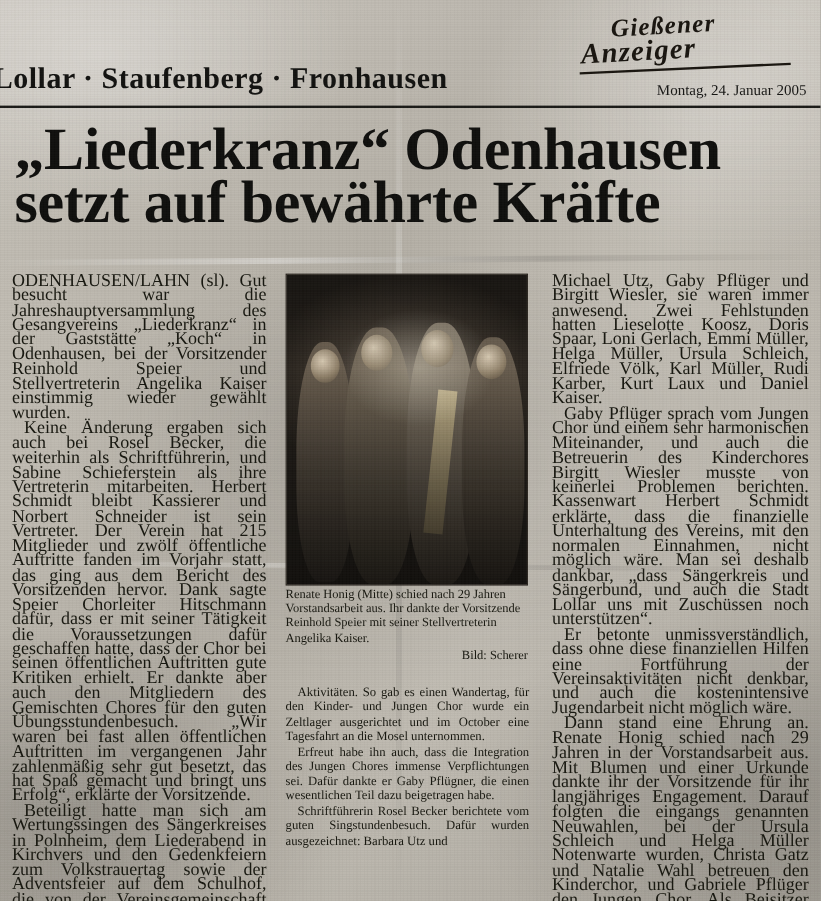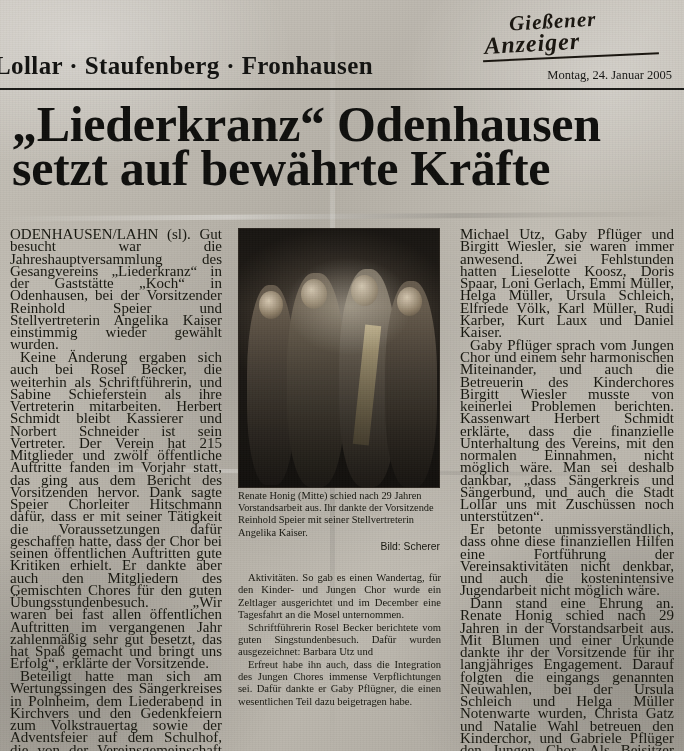--- a/index.html
+++ b/index.html
@@ -234,21 +234,21 @@
     font-family: Liberation Serif, serif;
     color: #17170f;
     text-align: left;
   }
   .credit {
     position: absolute;
     left: 238px;
     top: 541px;
     width: 202px;
     font-size: 10.4px;
-    font-family: Liberation Sans, sans-serif;
+    font-family: Liberation Serif, serif;
     text-align: right;
     color: #17170f;
   }
 </style>
 </head>
 <body>
 
 <div class="page">
   <div class="paper"></div>
 
@@ -291,23 +291,23 @@
       <div class="ph-head ph-h2"></div>
       <div class="ph-head ph-h3"></div>
       <div class="ph-head ph-h4"></div>
       <div class="ph-light"></div>
     </div>
 
     <div class="caption">Renate Honig (Mitte) schied nach 29 Jahren Vorstandsarbeit aus. Ihr dankte der Vorsitzende Reinhold Speier mit seiner Stellvertreterin Angelika Kaiser.</div>
     <div class="credit">Bild: Scherer</div>
 
     <div class="col2-bottom">
-      <p class="first">Aktivitäten. So gab es einen Wandertag, für den Kinder- und Jungen Chor wurde ein Zeltlager ausgerichtet und im December eine Tagesfahrt an die Mosel unternommen.</p>
+      <p class="first">Aktivitäten. So gab es einen Wandertag, für den Kinder- und Jungen Chor wurde ein Zeltlager ausgerichtet und im October eine Tagesfahrt an die Mosel unternommen.</p>
+      <p>Erfreut habe ihn auch, dass die Integration des Jungen Chores immense Verpflichtungen sei. Dafür dankte er Gaby Pflügner, die einen wesentlichen Teil dazu beigetragen habe.</p>
       <p>Schriftführerin Rosel Becker berichtete vom guten Singstundenbesuch. Dafür wurden ausgezeichnet: Barbara Utz und</p>
-      <p>Erfreut habe ihn auch, dass die Integration des Jungen Chores immense Verpflichtungen sei. Dafür dankte er Gaby Pflügner, die einen wesentlichen Teil dazu beigetragen habe.</p>
     </div>
 
     <div class="col col3">
       <p class="first">Michael Utz, Gaby Pflüger und Birgitt Wiesler, sie waren immer anwesend. Zwei Fehlstunden hatten Lieselotte Koosz, Doris Spaar, Loni Gerlach, Emmi Müller, Helga Müller, Ursula Schleich, Elfriede Völk, Karl Müller, Rudi Karber, Kurt Laux und Daniel Kaiser.</p>
       <p>Gaby Pflüger sprach vom Jungen Chor und einem sehr harmonischen Miteinander, und auch die Betreuerin des Kinderchores Birgitt Wiesler musste von keinerlei Problemen berichten. Kassenwart Herbert Schmidt erklärte, dass die finanzielle Unterhaltung des Vereins, mit den normalen Einnahmen, nicht möglich wäre. Man sei deshalb dankbar, „dass Sängerkreis und Sängerbund, und auch die Stadt Lollar uns mit Zuschüssen noch unterstützen“.</p>
       <p>Er betonte unmissverständlich, dass ohne diese finanziellen Hilfen eine Fortführung der Vereinsaktivitäten nicht denkbar, und auch die kostenintensive Jugendarbeit nicht möglich wäre.</p>
       <p>Dann stand eine Ehrung an. Renate Honig schied nach 29 Jahren in der Vorstandsarbeit aus. Mit Blumen und einer Urkunde dankte ihr der Vorsitzende für ihr langjähriges Engagement. Darauf folgten die eingangs genannten Neuwahlen, bei der Ursula Schleich und Helga Müller Notenwarte wurden, Christa Gatz und Natalie Wahl betreuen den Kinderchor, und Gabriele Pflüger den Jungen Chor. Als Beisitzer bestimmte man Volker Schwalm und Susanne Jurek.</p>
       <p>Festgelegt wurden auch Termine für 2005. So wird es am 20. März wieder den Seniorennachmittag geben.</p>
     </div>
 

